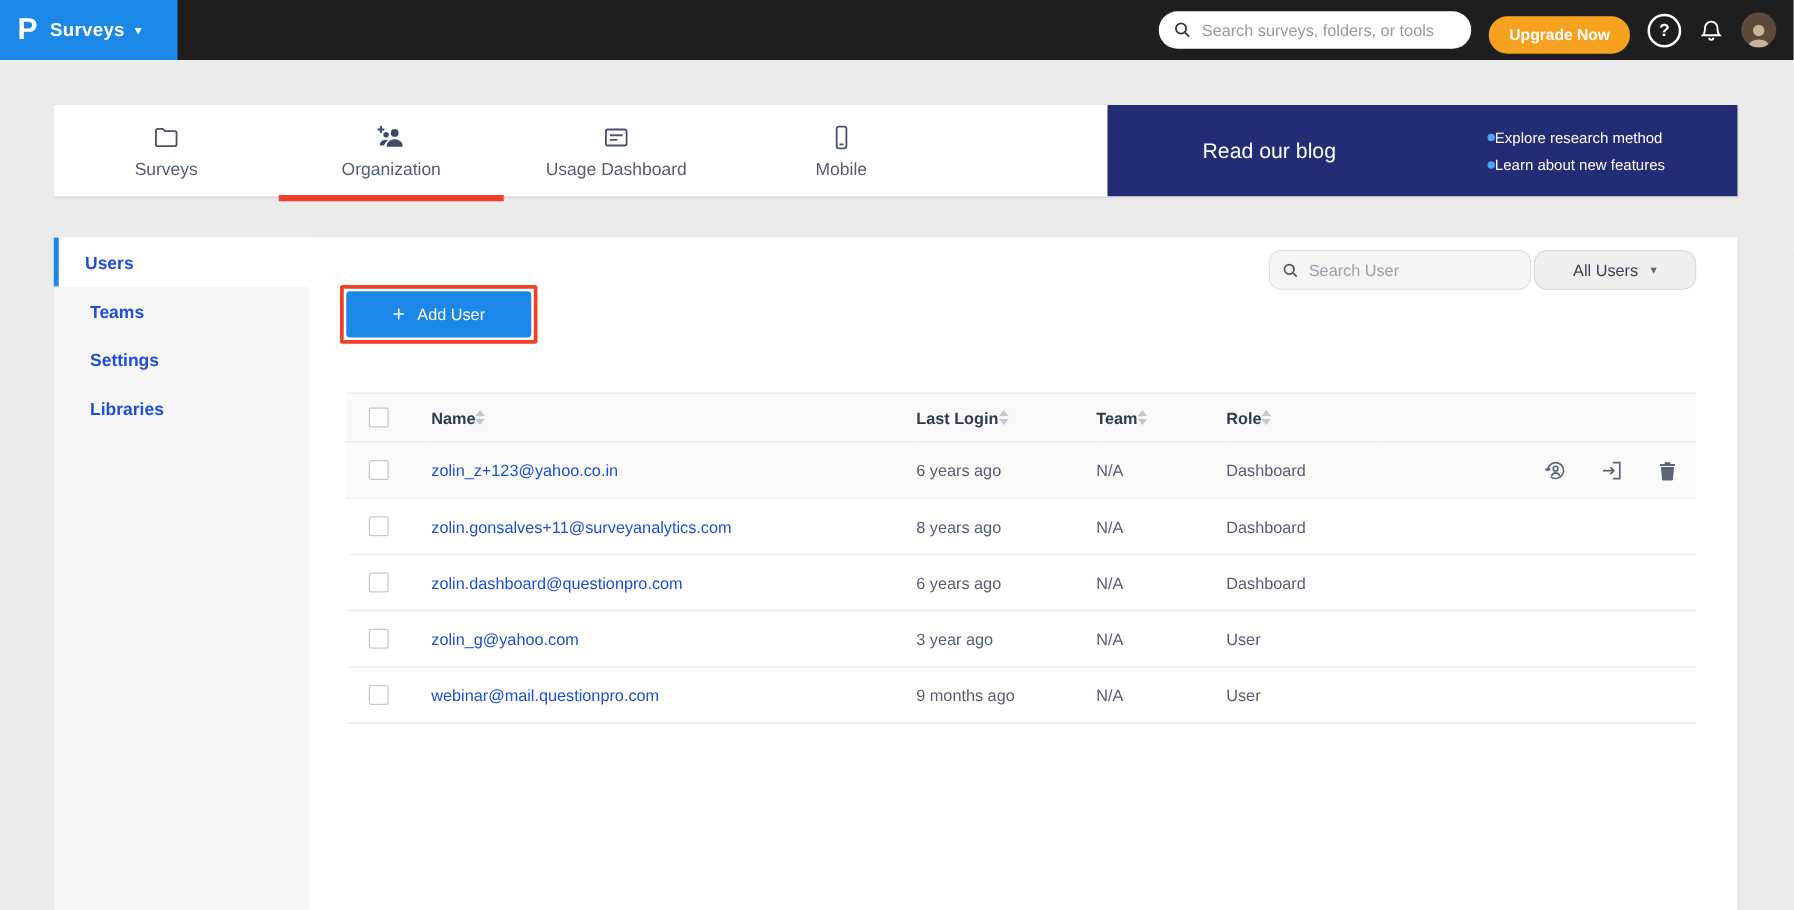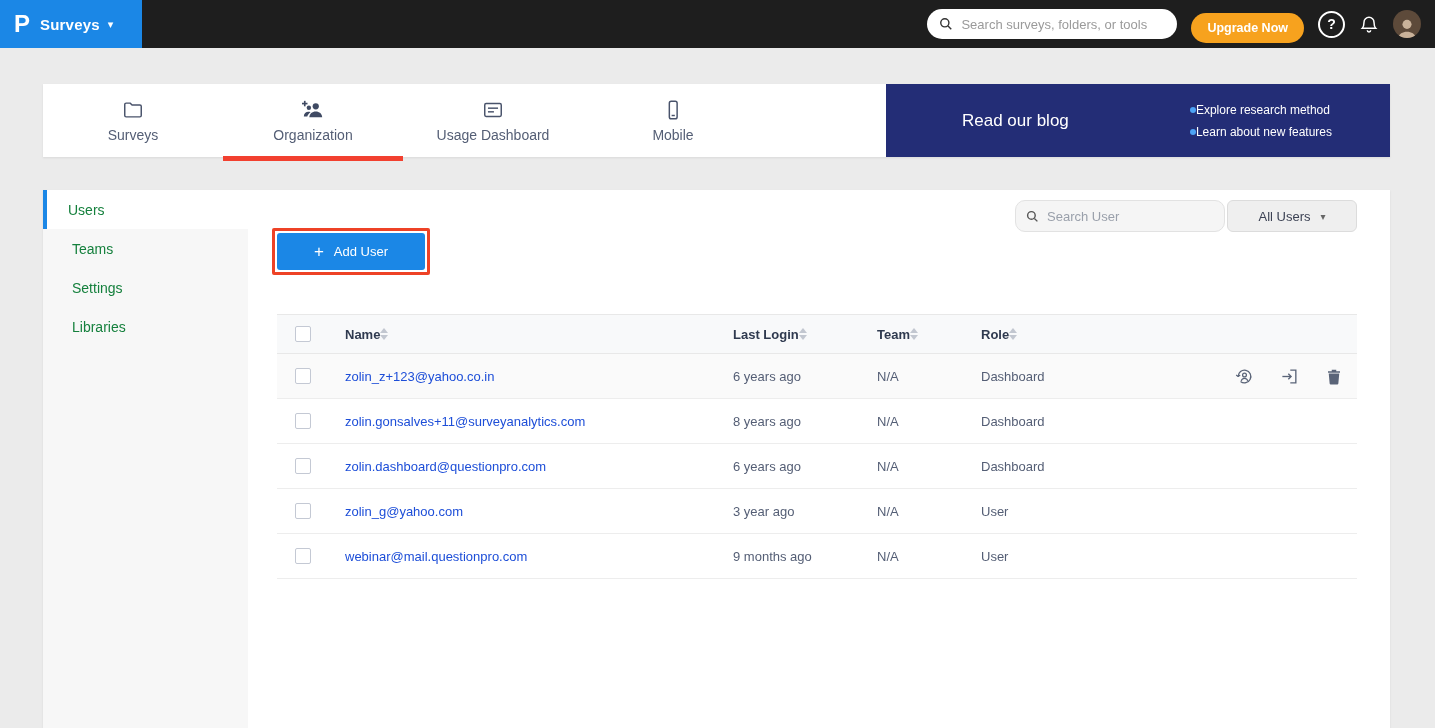--- a/index.html
+++ b/index.html
@@ -32,29 +32,29 @@
   .tab.active::after { content:""; position:absolute; left:0; bottom:-4px; width:100%; height:5px; background:#f2402f; }
   .banner { margin-left:auto; width:504px; height:73px; background:#232d76; display:flex; align-items:center; }
   .banner-title { color:#fff; font-size:17px; font-weight:500; margin-left:76px; cursor:pointer; }
   .banner-bullets { margin-left:auto; margin-right:58px; display:flex; flex-direction:column; gap:8px; }
   .banner-bullet { display:flex; align-items:center; color:#fff; font-size:12px; }
   .banner-bullet .dot { width:6px; height:6px; border-radius:50%; background:#4da3f5; flex:none; }
 
   
   .content-card { margin:33px 0 0 43px; width:1347px; height:538px; background:#fff; box-shadow:0 1px 2px rgba(0,0,0,.08); display:flex; }
   .side { width:205px; background:#f7f7f7; flex:none; }
-  .side-item { height:39px; display:flex; align-items:center; padding-left:25px; font-size:14px; color:#15803d; cursor:pointer; border-left:4px solid transparent; }
+  .side-item { height:39px; display:flex; align-items:center; padding-left:25px; font-size:14px; color:#1d4ed8; cursor:pointer; border-left:4px solid transparent;font-weight:bold; }
   .side-item.active { background:#fff; border-left:4px solid #1b87e6; padding-left:21px; }
   .main { flex:1; position:relative; }
 
   .main-toolbar { position:absolute; top:10px; right:33px; display:flex; gap:2px; }
   .search-user { width:210px; height:32px; background:#f5f5f5; border:1px solid #e2e2e2; border-radius:10px; display:flex; align-items:center; gap:8px; padding:0 10px; }
   .search-user input { border:none; outline:none; background:transparent; font-size:13px; color:#545e75; width:100%; font-family:inherit; }
   .search-user input::placeholder { color:#9aa0ab; }
-  .filter-dd { min-width:130px; height:32px; background:#efefef; border:1px solid #dcdcdc; border-radius:6px; display:flex; align-items:center; justify-content:center; gap:10px; font-size:13px; color:#3c4254; cursor:pointer; padding:0 14px; }
+  .filter-dd { min-width:130px; height:32px; background:#efefef; border:1px solid #dcdcdc; border-radius:11px; display:flex; align-items:center; justify-content:center; gap:10px; font-size:13px; color:#3c4254; cursor:pointer; padding:0 14px; }
   .filter-dd .caret { font-size:10px; color:#666; }
 
   .add-user-annotation { display:inline-block; border:3px solid #ee4226; padding:2px; margin:38px 0 0 24px; border-radius:2px; }
   .add-user-btn { width:148px; height:37px; background:#1b87e6; border:none; border-radius:3px; color:#fff; font-size:13px; font-weight:500; cursor:pointer; display:flex; align-items:center; justify-content:center; gap:10px; font-family:inherit; }
   .add-user-btn .plus { font-size:17px; font-weight:400; }
 
   
   table.users { margin:39px 0 0 29px; width:1080px; border-collapse:collapse; table-layout:fixed; }
   table.users thead th { background:#f8f9fa; border-top:1px solid #e8e8e8; border-bottom:1px solid #e8e8e8; height:39px; font-size:13px; font-weight:bold; color:#2f3a4f; text-align:left; }
   th .th-inner { display:flex; align-items:center; justify-content:flex-start; padding-right:14px; cursor:pointer; }

